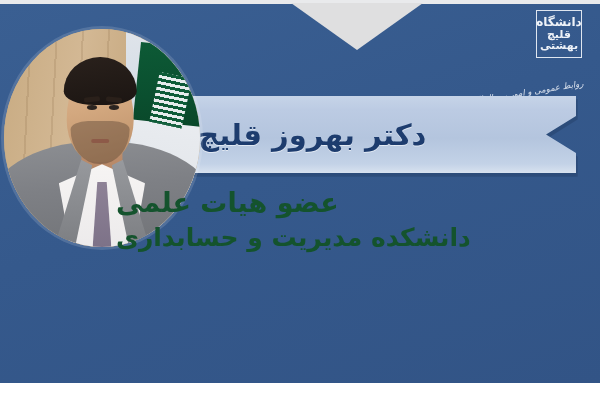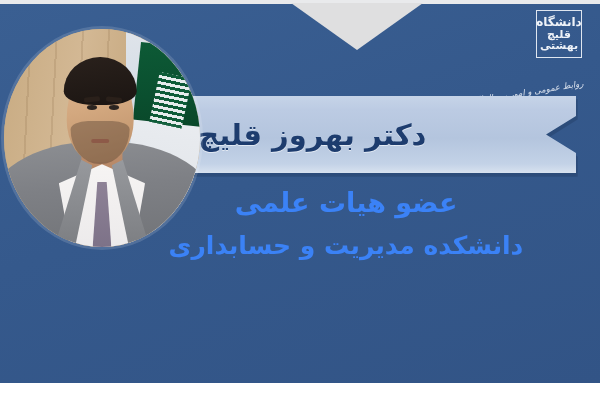--- a/index.html
+++ b/index.html
@@ -325,38 +325,38 @@
     font-style: italic;
     opacity: 0.92;
   }
 
   
   .subtitle {
     position: absolute;
     right: 24px;
     top: 186px;
     width: 460px;
-    text-align: center;
+    text-align: left;
     direction: rtl;
-    color: #3b82f6;
+    color: #14532d;
   }
   .subtitle .line1 {
     font-size: 27px;
     font-weight: bold;
     line-height: 1.28;
     letter-spacing: -0.5px;
     white-space: nowrap;
   }
   .subtitle .line2 {
     font-size: 25px;
     font-weight: bold;
     line-height: 1.3;
     letter-spacing: -0.5px;
     white-space: nowrap;
-    margin-top: 9px;
+    margin-top: 1px;
   }
 </style>
 </head>
 <body>
 
 <div id="card">
 
   <div class="top-strip"></div>
 
   <div class="blue-panel"></div>

